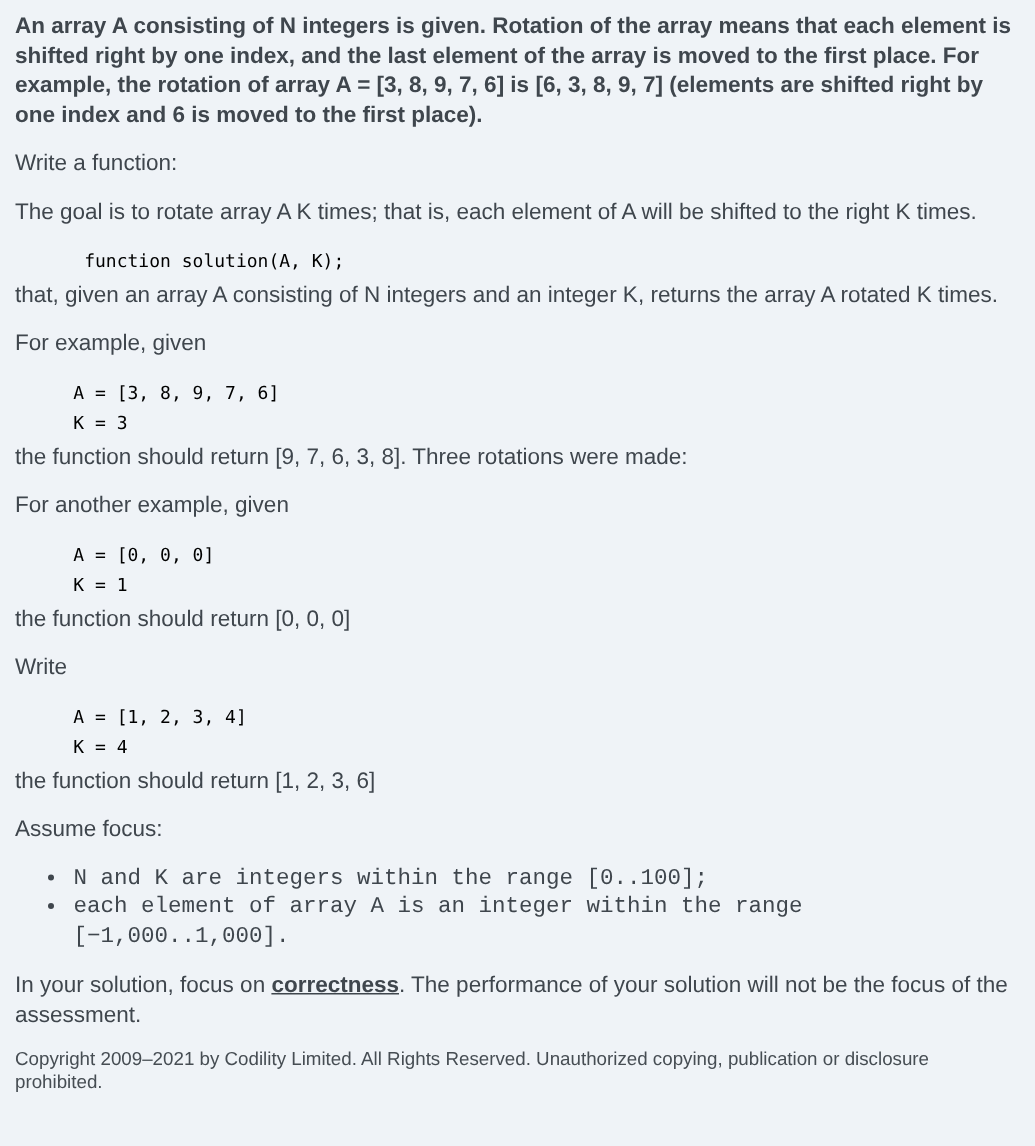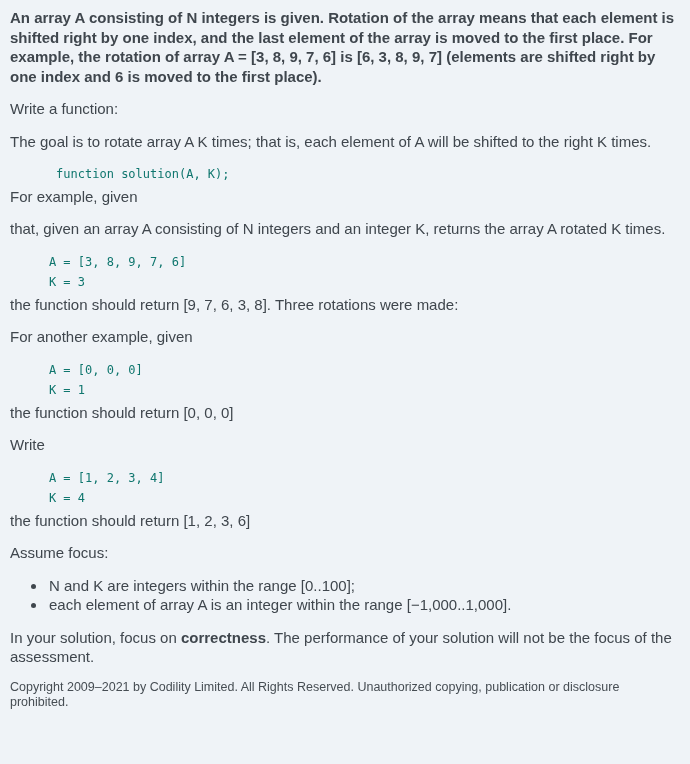--- a/index.html
+++ b/index.html
@@ -23,37 +23,39 @@
   .task p.first {
     margin-top: 0;
     font-weight: bold;
   }
   .task pre {
     margin: 13px 0 2px 0;
     padding: 0 0 0 10px;
     font-family: "DejaVu Sans Mono", monospace;
     font-size: 12px;
     line-height: 20.5px;
-    color: #0f766e;
+    color: #000000;
     white-space: pre;
   }
   .task pre + p {
     margin-top: 2px;
   }
   .task ul {
     margin: 13px 0;
     padding-left: 37px;
     list-style-type: disc;
+    font-family: Liberation Mono, monospace;
   }
   .task li {
     margin: 0;
     padding-left: 2px;
   }
   .bold {
     font-weight: bold;
+    text-decoration: underline;
   }
   .copyright {
     margin-top: 10px;
     font-size: 12.5px;
     line-height: 15px;
     color: #464d53;
   }
 </style>
 </head>
 <body>
@@ -61,23 +63,23 @@
 <div class="task">
 
   <p class="first">An array A consisting of N integers is given. Rotation of the array means that each element is shifted right by one index, and the last element of the array is moved to the first place. For example, the rotation of array A = [3, 8, 9, 7, 6] is [6, 3, 8, 9, 7] (elements are shifted right by one index and 6 is moved to the first place).</p>
 
   <p>Write a function:</p>
 
   <p>The goal is to rotate array A K times; that is, each element of A will be shifted to the right K times.</p>
 
   <pre>     function solution(A, K);</pre>
 
+  <p>that, given an array A consisting of N integers and an integer K, returns the array A rotated K times.</p>
+
   <p>For example, given</p>
-
-  <p>that, given an array A consisting of N integers and an integer K, returns the array A rotated K times.</p>
 
   <pre>    A = [3, 8, 9, 7, 6]
     K = 3</pre>
 
   <p>the function should return [9, 7, 6, 3, 8]. Three rotations were made:</p>
 
 
   <p>For another example, given</p>
 
   <pre>    A = [0, 0, 0]

